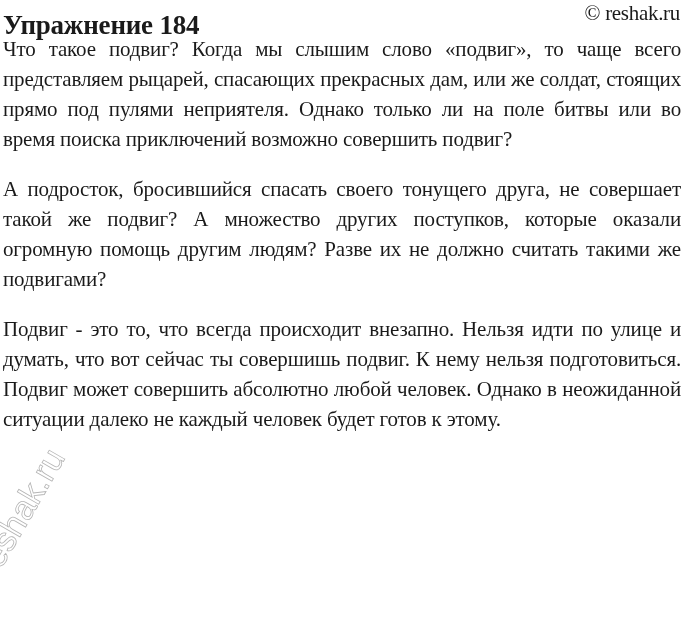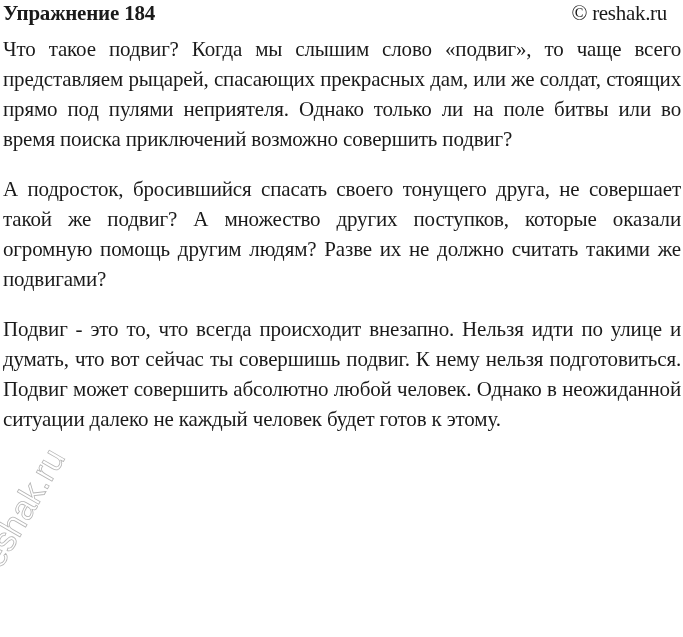--- a/index.html
+++ b/index.html
@@ -18,29 +18,29 @@
     .header {
       position: absolute;
       top: 0;
       left: 0;
       width: 683px;
       height: 28px;
     }
     .title {
       position: absolute;
       left: 3px;
-      top: 0px;
+      top: 12px;
       font-weight: bold;
-      font-size: 21px;
+      font-size: 27px;
       line-height: 26px;
       letter-spacing: -0.2px;
     }
     .copyright {
       position: absolute;
-      right: 16px;
+      right: 3px;
       top: 0px;
       font-size: 21px;
       line-height: 26px;
       letter-spacing: -0.3px;
       margin-left: 38px;
     }
     .content {
       position: absolute;
       left: 3px;
       top: 34px;

